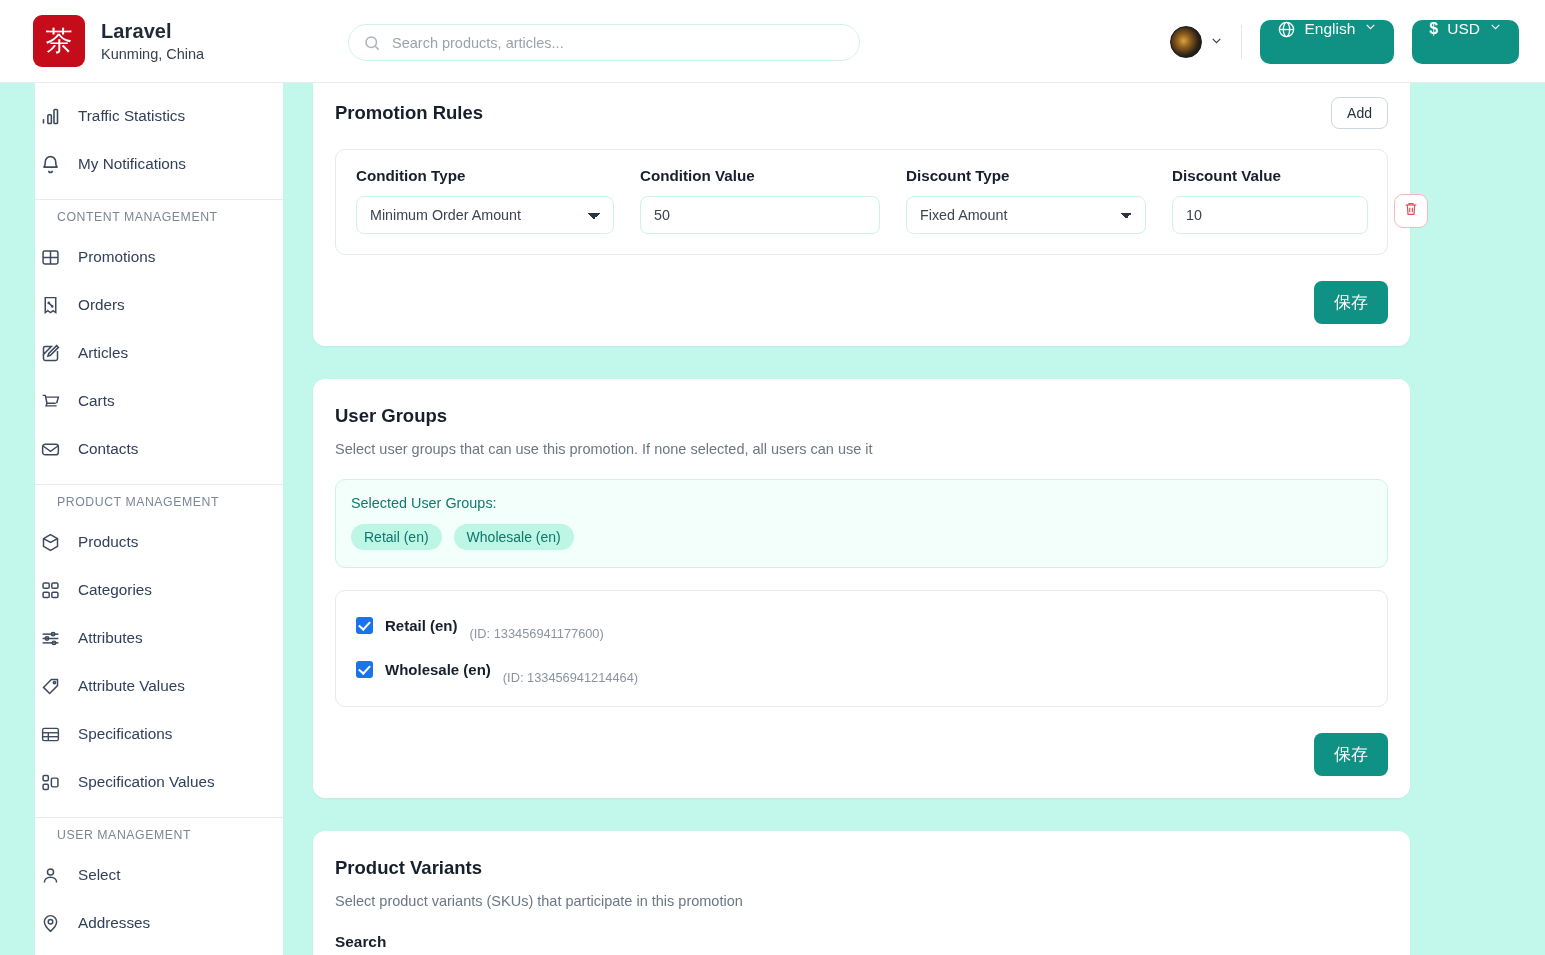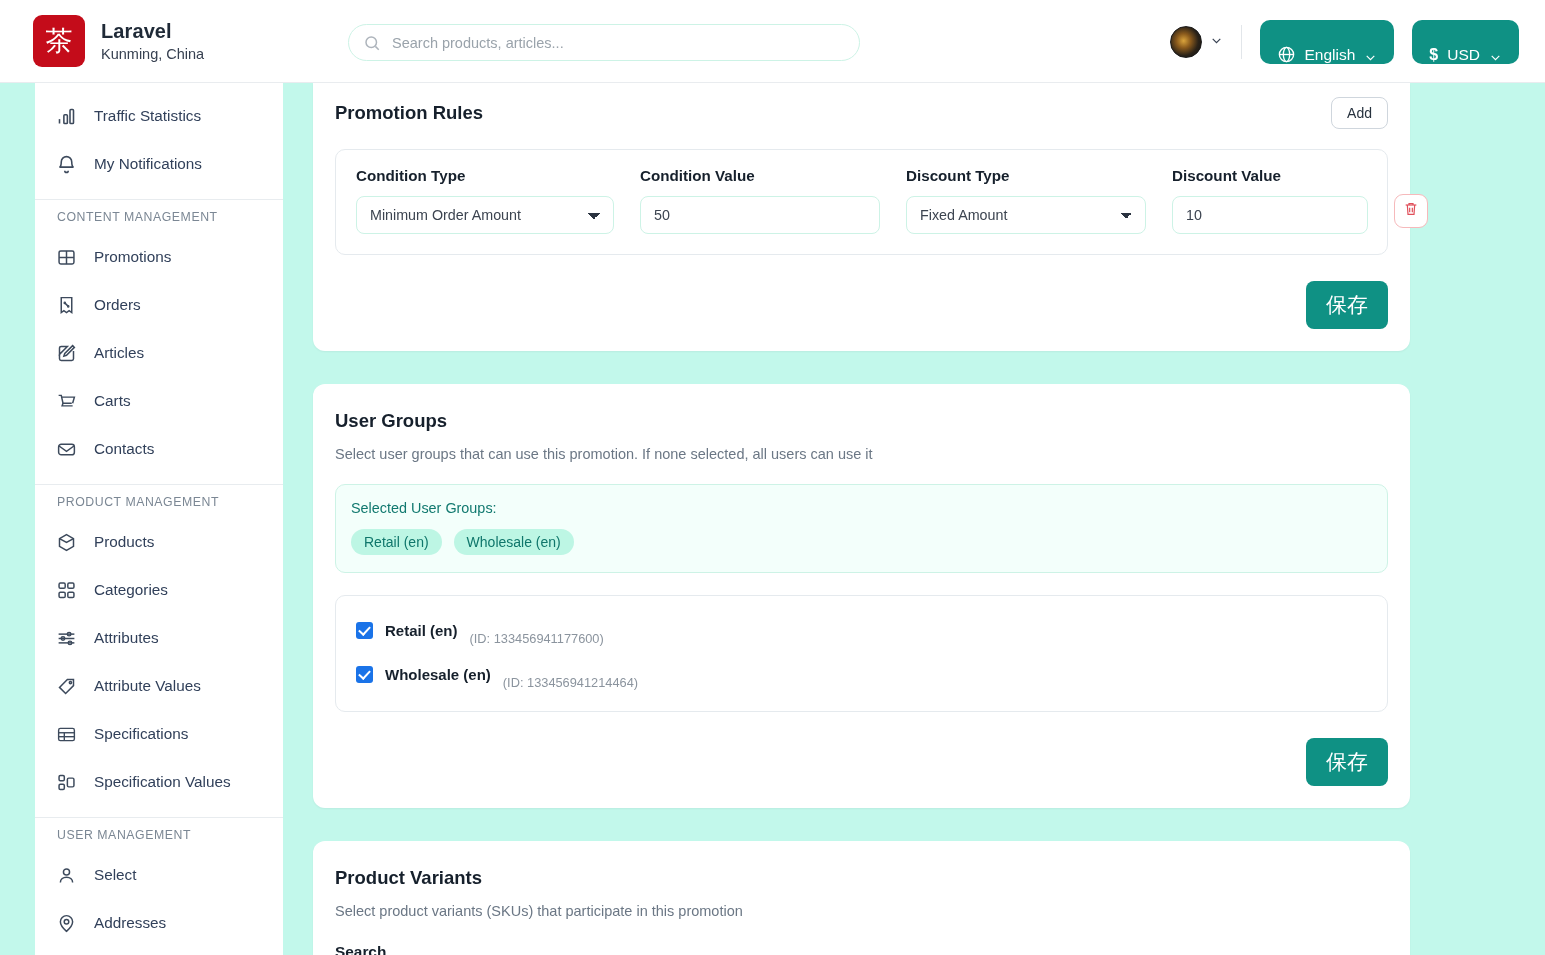--- a/index.html
+++ b/index.html
@@ -56,38 +56,38 @@
   }
   .avatar-group { display: flex; align-items: center; gap: 8px; padding-right: 18px; }
   .avatar {
     width: 32px; height: 32px; border-radius: 50%;
     background: radial-gradient(circle at 42% 46%, #d9a33c 0%, #8a5a1c 30%, #2a2218 62%, #0f0d0a 100%);
     border: 1px solid #1b1b1b;
   }
   .hdr-divider { width: 1px; height: 34px; background: #e2e6ea; margin-right: 18px; }
   .pill-btn {
     height: 44px; border-radius: 10px; background: #0f9184; color: #fff;
-    display: flex; align-items: flex-end; gap: 9px; padding: 0 17px;
+    display: flex; align-items: flex-start; gap: 9px; padding: 0 17px;
     font-size: 15.5px; border: 0; cursor: pointer;
     font-family: "Liberation Sans", sans-serif;
   }
   .pill-btn + .pill-btn { margin-left: 18px; }
   .pill-btn svg { display: block; }
   .chev { width: 13px; height: 13px; }
 
   
   .sidebar {
     position: absolute; left: 35px; top: 83px; width: 248px; bottom: 0;
     background: #ffffff;
     overflow: hidden;
     z-index: 10;
   }
   .nav-item {
     display: flex; align-items: center; height: 48px;
-    padding-left: 21px; gap: 17px; cursor: pointer;
+    padding-left: 5px; gap: 17px; cursor: pointer;
     color: #334155;
   }
   .nav-item .nav-ic { width: 21px; height: 21px; flex: none; color: #3d4a5c; }
   .nav-item .nav-label { font-size: 15.3px; color: #31405a; }
   .nav-sep { height: 1px; background: #e8ecef; margin: 11px 0 10px 0; }
   .nav-group-title {
     font-size: 12.3px; letter-spacing: .55px; color: #7b8794;
     padding-left: 22px; margin-bottom: 9px; text-transform: uppercase;
   }
 
@@ -142,21 +142,21 @@
     background-repeat: no-repeat;
   }
   .del-btn {
     margin-top: 27px; width: 34px; height: 34px; border-radius: 9px;
     border: 1.6px solid #f6b9bb; background: #fff; color: #e0505b;
     display: flex; align-items: center; justify-content: center; cursor: pointer;
   }
   .save-row { display: flex; justify-content: flex-end; margin-top: 26px; }
   .save-btn {
     background: #0f9184; color: #fff; border: 0; border-radius: 8px;
-    padding: 10px 20px; font-size: 21px; cursor: pointer;
+    padding: 10px 20px; font-size: 17px; cursor: pointer;
     font-family: "DejaVu Sans", sans-serif;
   }
 
   .selected-box {
     margin-top: 22px; border: 1.5px solid #cdf3e6; border-radius: 10px;
     background: #f3fffb; padding: 15px 15px 17px 15px;
   }
   .selected-title { font-size: 14.4px; color: #11796f; margin-bottom: 13px; }
   .chips { display: flex; gap: 12px; flex-wrap: wrap; }
   .chip {

